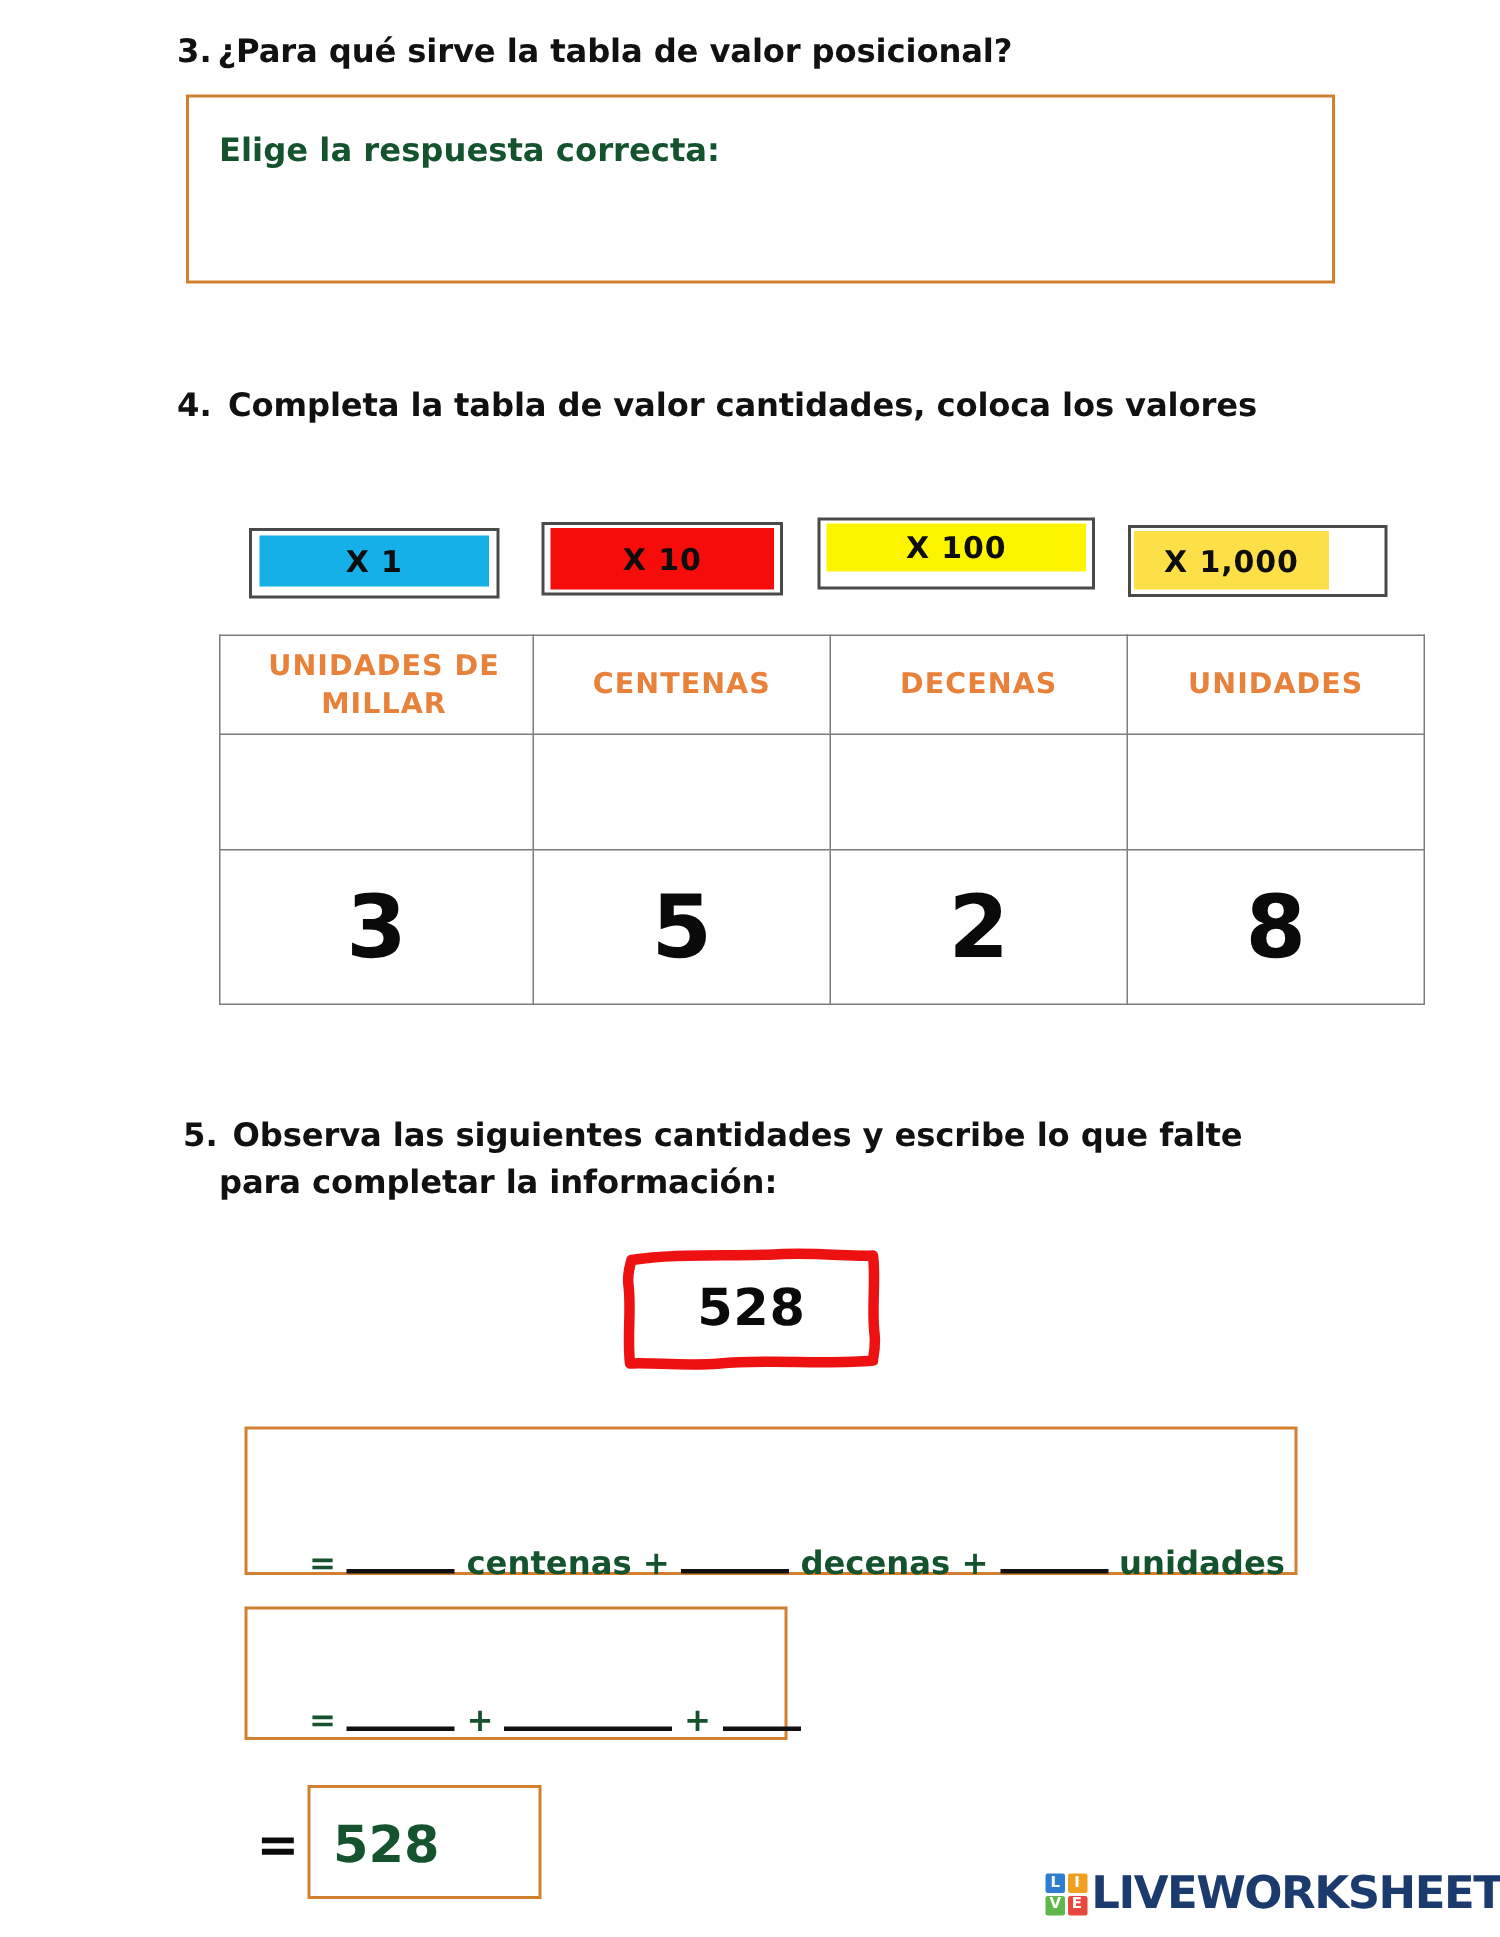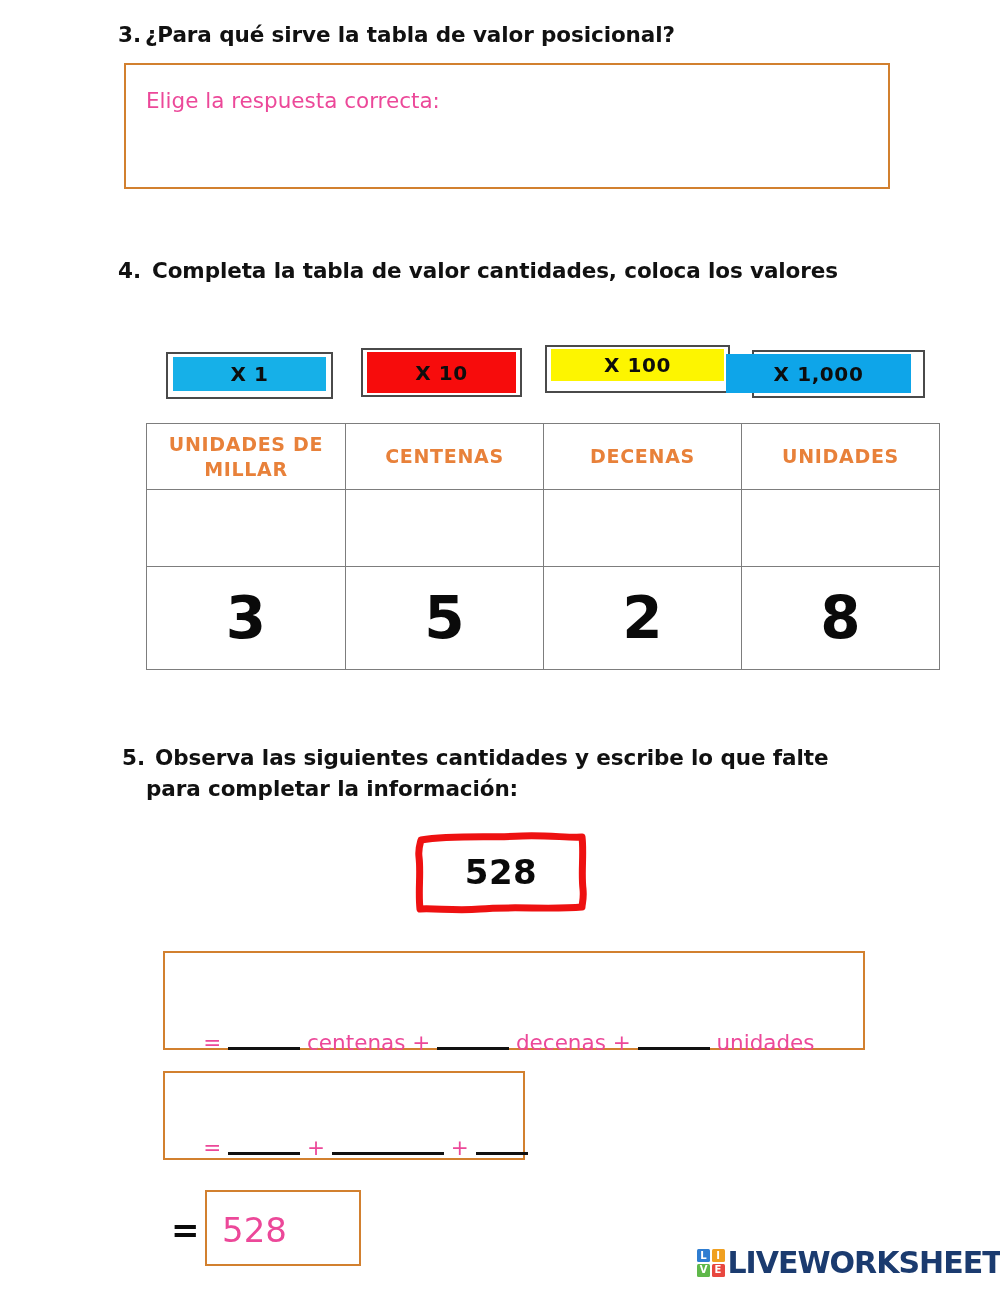--- a/index.html
+++ b/index.html
@@ -43,23 +43,23 @@
   
   .orange-box {
     position: absolute;
     border: 2px solid #d2802f;
     background: #ffffff;
     box-sizing: border-box;
   }
   .box-inner-text {
     position: absolute;
     font-family: "DejaVu Sans", sans-serif;
-    font-weight: normal;
+    font-weight: bold;
     font-size: 21.5px;
-    color: #ec4899;
+    color: #14532d;
     white-space: pre;
   }
 
   
   .chip-frame {
     position: absolute;
     border: 2px solid #4a4a4a;
     background: #ffffff;
     box-sizing: border-box;
   }
@@ -215,28 +215,28 @@
   <div class="chip-fill" style="left:367px; top:352px; width:149px; height:41px; background:#f70c0c;text-align:right;">
     <span class="chip-label">X 10</span>
   </div>
 
   <div class="chip-frame" style="left:545px; top:345px; width:185px; height:48px;"></div>
   <div class="chip-fill" style="left:551px; top:349px; width:173px; height:32px; background:#fdf500;">
     <span class="chip-label">X 100</span>
   </div>
 
   <div class="chip-frame" style="left:752px; top:350px; width:173px; height:48px;"></div>
-  <div class="chip-fill" style="left:726px; top:354px; width:185px; height:39px; background:#0ea5e9;">
+  <div class="chip-fill" style="left:756px; top:354px; width:130px; height:39px; background:#fde047;">
     <span class="chip-label">X 1,000</span>
   </div>
 
   <table class="pv-table">
     <tbody>
         <tr class="pv-head">
-      <td style="width:198px;">UNIDADES
+      <td style="width:198px;padding-left:10px;">UNIDADES
 DE MILLAR</td>
       <td style="width:197px;">CENTENAS</td>
       <td style="width:197px;">DECENAS</td>
       <td style="width:197px;">UNIDADES</td>
     </tr>
     <tr class="pv-blank">
       <td></td>
       <td></td>
       <td></td>
       <td></td>

